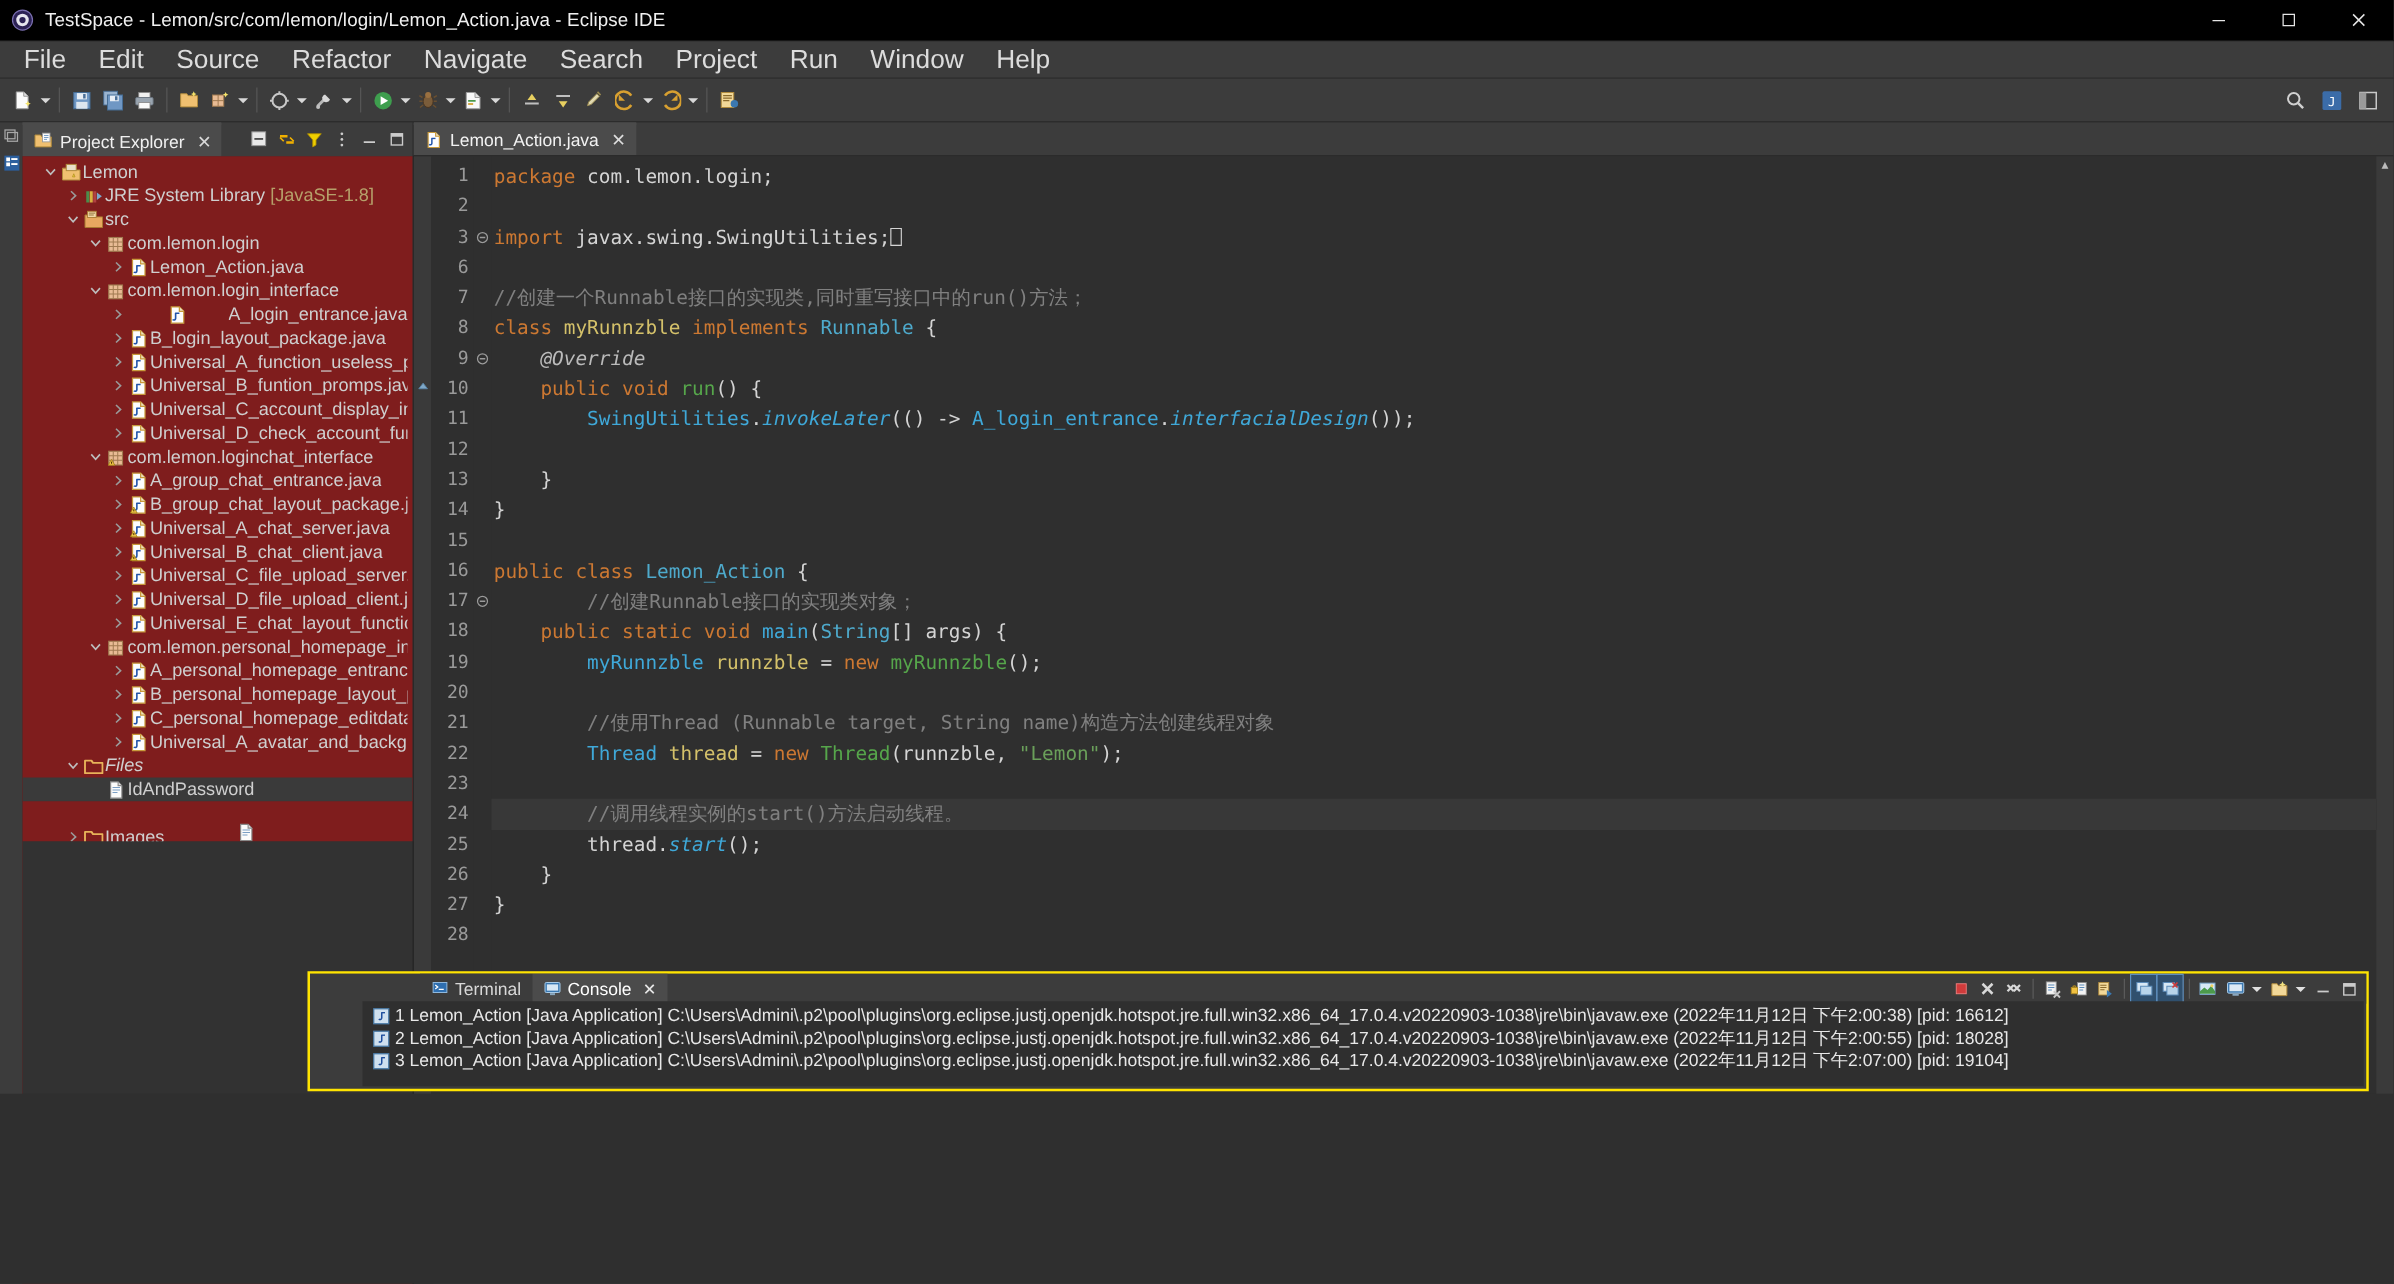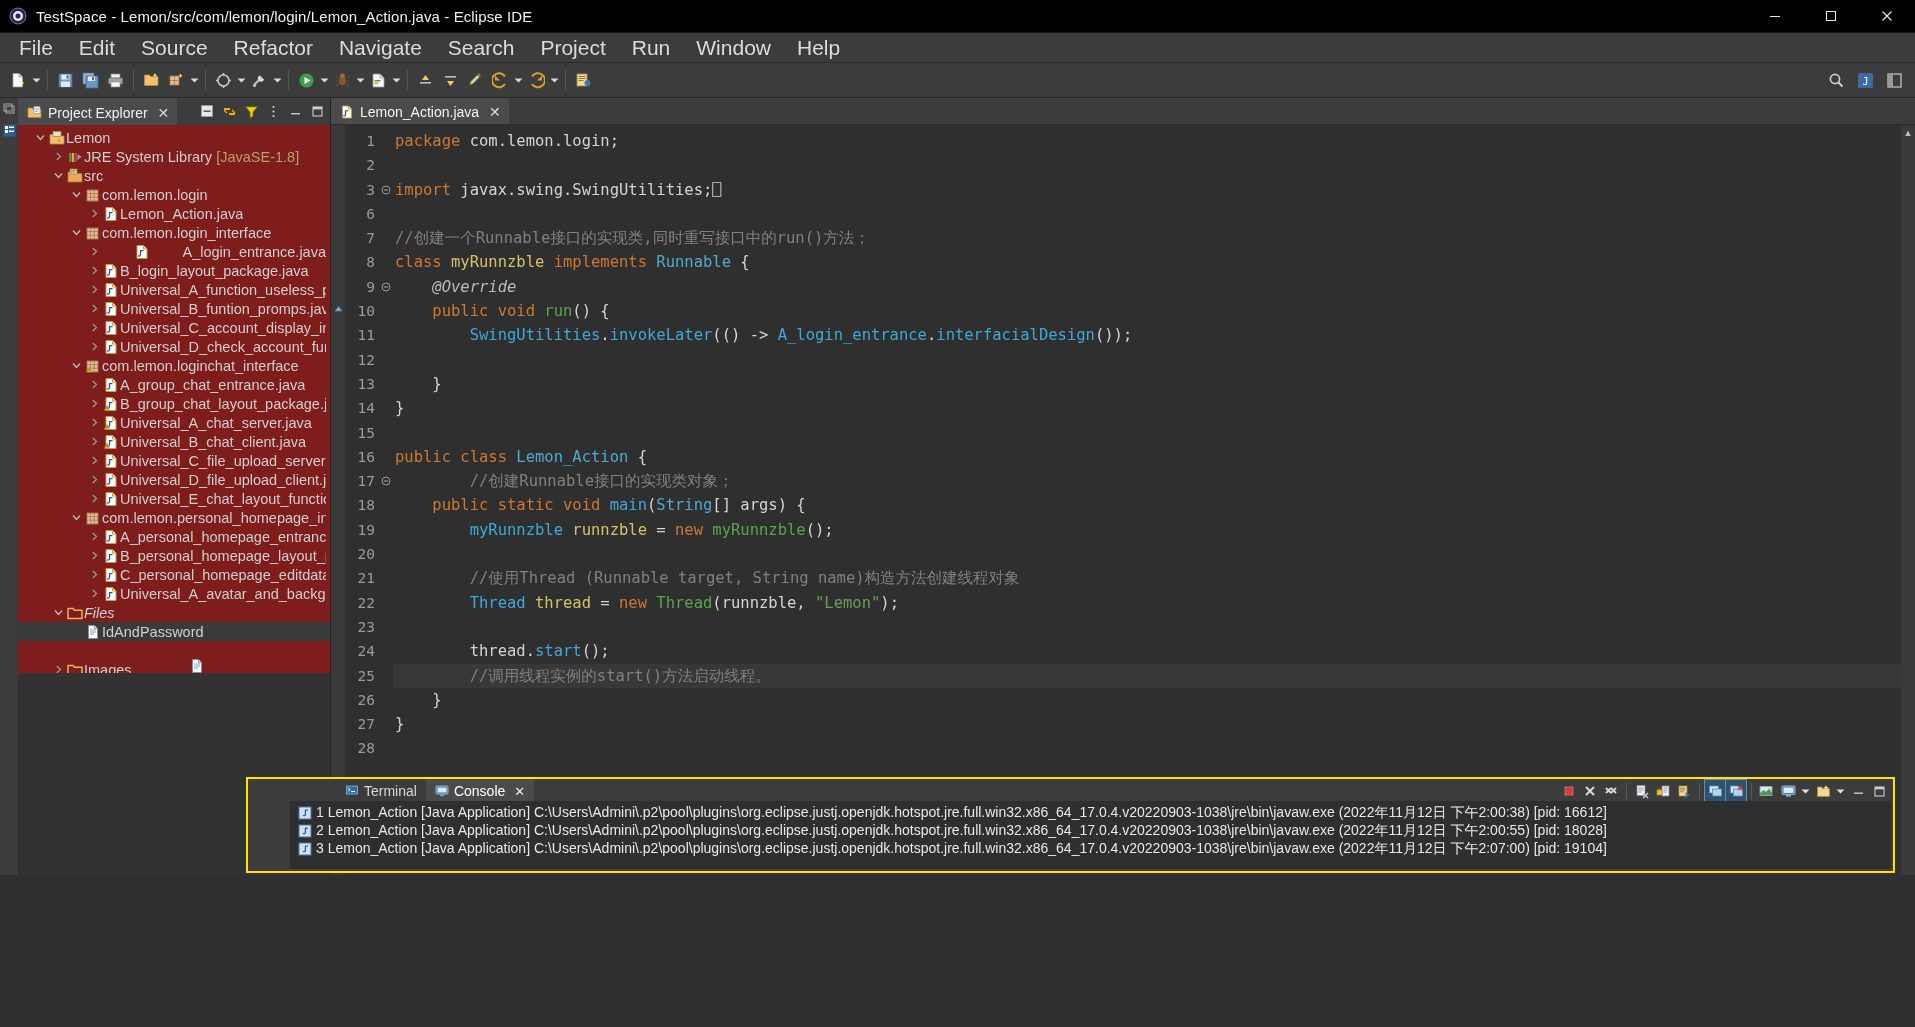--- a/index.html
+++ b/index.html
@@ -182,21 +182,21 @@
   .cline {
     height: 24.3px; line-height: 24.3px; white-space: pre;
     padding-left: 2px;
   }
   .cline.hl { background: #383838; }
   .kw  { color: #cc7832; }
   .cls { color: #4eaacc; }
   .str { color: #6a9f5a; }
   .cmt { color: #808080; }
   .ann { color: #bbbbbb; font-style: italic; }
-  .mth { color: #3fa8d8; }
+  .mth { color: #3fa8d8; font-style: italic; }
   .mthp{ color: #3fa8d8; }
   .fld { color: #d4c16a; }
   .pln { color: #d4d4d4; }
   .grn { color: #56a64b; }
 
   .hscroll {
     height: 16px; background: #3a3a3a;
     display: flex; align-items: center;
     border-top: 1px solid #2b2b2b;
   }
@@ -1140,22 +1140,22 @@
             <div class="cline"><span class="pln">}</span></div>
             <div class="cline">&nbsp;</div>
             <div class="cline"><span class="kw">public</span><span class="pln"> </span><span class="kw">class</span><span class="pln"> </span><span class="cls">Lemon_Action</span><span class="pln"> {</span></div>
             <div class="cline"><span class="pln">        </span><span class="cmt">//创建Runnable接口的实现类对象；</span></div>
             <div class="cline"><span class="pln">    </span><span class="kw">public</span><span class="pln"> </span><span class="kw">static</span><span class="pln"> </span><span class="kw">void</span><span class="pln"> </span><span class="mthp">main</span><span class="pln">(</span><span class="cls">String</span><span class="pln">[] args) {</span></div>
             <div class="cline"><span class="pln">        </span><span class="mthp">myRunnzble</span><span class="pln"> </span><span class="fld">runnzble</span><span class="pln"> = </span><span class="kw">new</span><span class="pln"> </span><span class="grn">myRunnzble</span><span class="pln">();</span></div>
             <div class="cline">&nbsp;</div>
             <div class="cline"><span class="pln">        </span><span class="cmt">//使用Thread (Runnable target, String name)构造方法创建线程对象</span></div>
             <div class="cline"><span class="pln">        </span><span class="mthp">Thread</span><span class="pln"> </span><span class="fld">thread</span><span class="pln"> = </span><span class="kw">new</span><span class="pln"> </span><span class="grn">Thread</span><span class="pln">(runnzble, </span><span class="str">"Lemon"</span><span class="pln">);</span></div>
             <div class="cline">&nbsp;</div>
+            <div class="cline hl"><span class="pln">        </span><span class="cmt">//调用线程实例的start()方法启动线程。</span></div>
             <div class="cline"><span class="pln">        thread.</span><span class="mth">start</span><span class="pln">();</span></div>
-            <div class="cline hl"><span class="pln">        </span><span class="cmt">//调用线程实例的start()方法启动线程。</span></div>
             <div class="cline"><span class="pln">    }</span></div>
             <div class="cline"><span class="pln">}</span></div>
             <div class="cline">&nbsp;</div>
           </div>
         <div class="vscrollcol">
           <div class="vs-arrow">▴</div>
           <div class="vs-track"></div>
           <div class="vs-arrow">▾</div>
         </div>
       </div>

